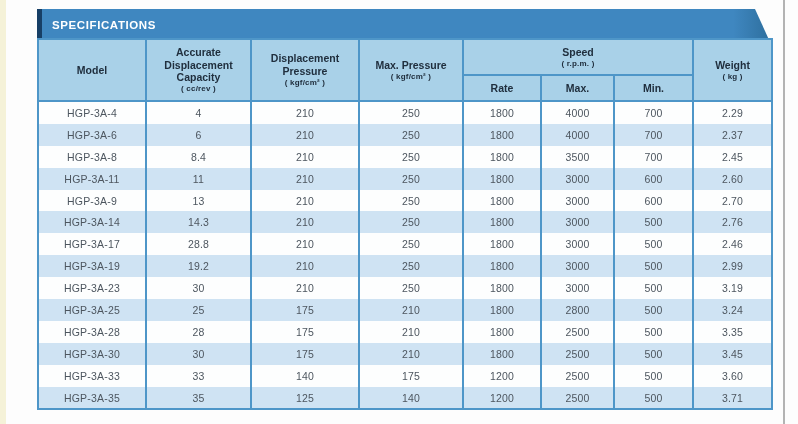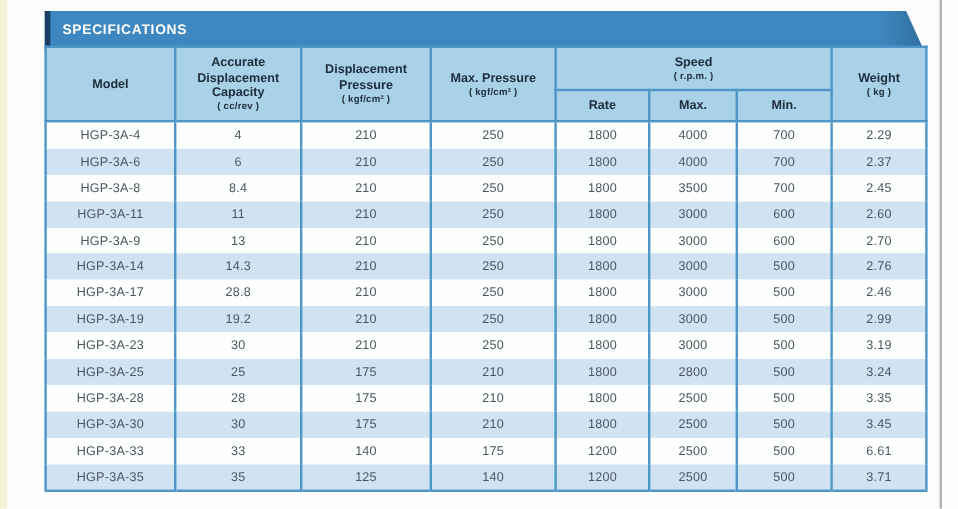--- a/index.html
+++ b/index.html
@@ -261,21 +261,21 @@
         <td>3.45</td>
       </tr>
       <tr>
         <td>HGP-3A-33</td>
         <td>33</td>
         <td>140</td>
         <td>175</td>
         <td>1200</td>
         <td>2500</td>
         <td>500</td>
-        <td>6.61</td>
+        <td>3.60</td>
       </tr>
       <tr>
         <td>HGP-3A-35</td>
         <td>35</td>
         <td>125</td>
         <td>140</td>
         <td>1200</td>
         <td>2500</td>
         <td>500</td>
         <td>3.71</td>

